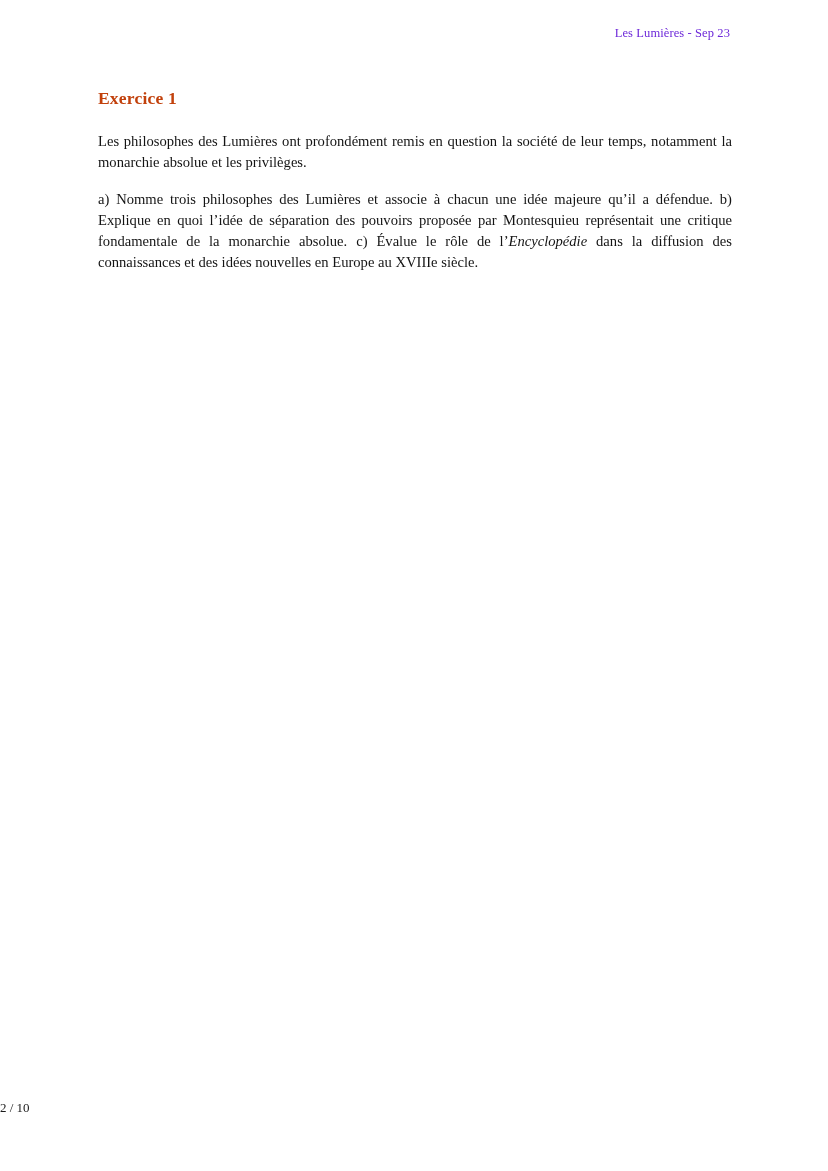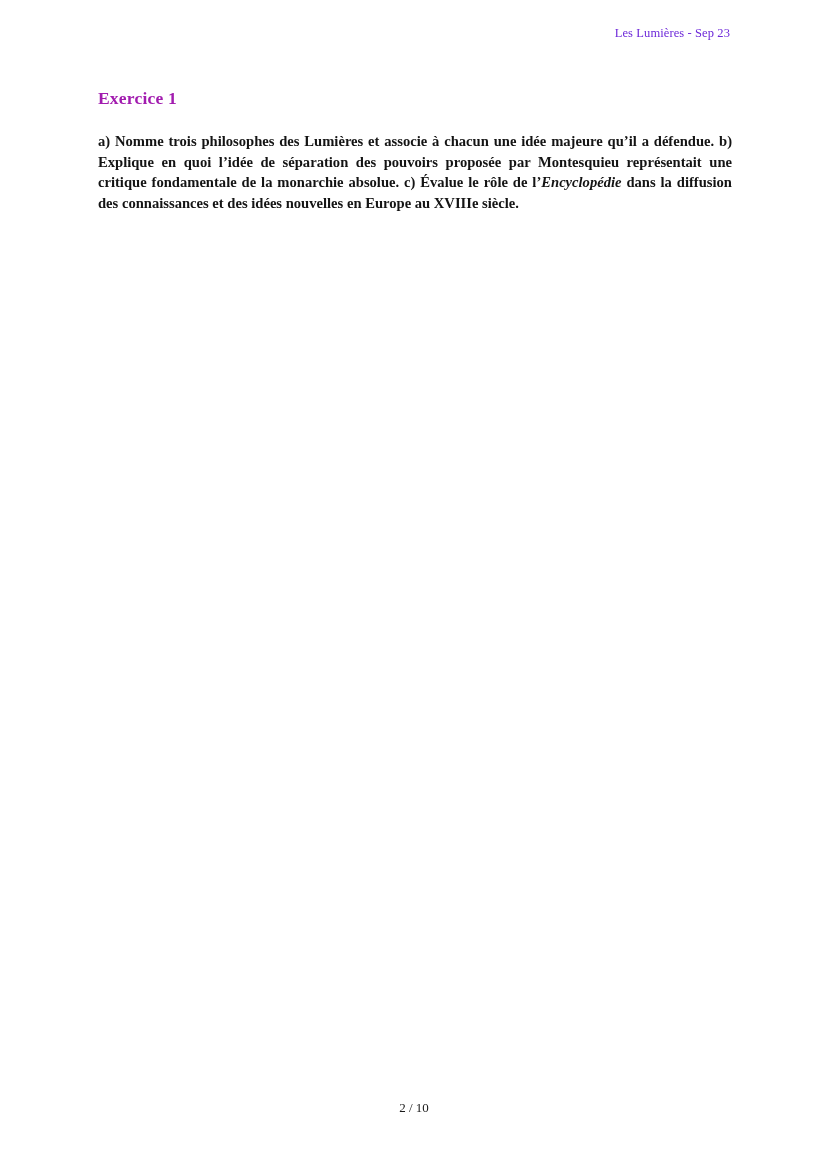--- a/index.html
+++ b/index.html
@@ -36,55 +36,54 @@
     position: absolute;
     left: 98px;
     top: 88px;
     width: 634px;
   }
   h1.exercise-title {
     font-size: 17.5px;
     font-weight: bold;
     margin: 0 0 22px 0;
     letter-spacing: 0.2px;
-    color: #a21caf;
+    color: #c2410c;
   }
   p.body-par {
     font-size: 14.6px;
     line-height: 1.42;
     margin: 0 0 17px 0;
     text-align: justify;
     color: #141414;
   }
   p.body-par:last-child {
     margin-bottom: 0;
-    font-weight: bold;
   }
   .italic {
     font-style: italic;
   }
   .footer {
     position: absolute;
     bottom: 55px;
     left: 0;
     width: 828px;
-    text-align: center;
     font-size: 13px;
     color: #1a1a1a;
   }
 </style>
 </head>
 <body>
 
 <div class="page">
 
   <div class="header">Les Lumières - Sep 23</div>
 
   <div class="content">
     <h1 class="exercise-title">Exercice 1</h1>
 
+    <p class="body-par">Les philosophes des Lumières ont profondément remis en question la société de leur temps, notamment la monarchie absolue et les privilèges.</p>
 
     <p class="body-par"><span>a) Nomme trois philosophes des Lumières et associe à chacun une idée majeure qu’il a défendue.</span><span> b) Explique en quoi l’idée de séparation des pouvoirs proposée par Montesquieu représentait une critique fondamentale de la monarchie absolue.</span><span> c) Évalue le rôle de l’</span><span class="italic">Encyclopédie</span><span> dans la diffusion des connaissances et des idées nouvelles en Europe au XVIIIe siècle.</span></p>
   </div>
 
   <div class="footer">2 / 10</div>
 
 </div>
 
 </body></html>

